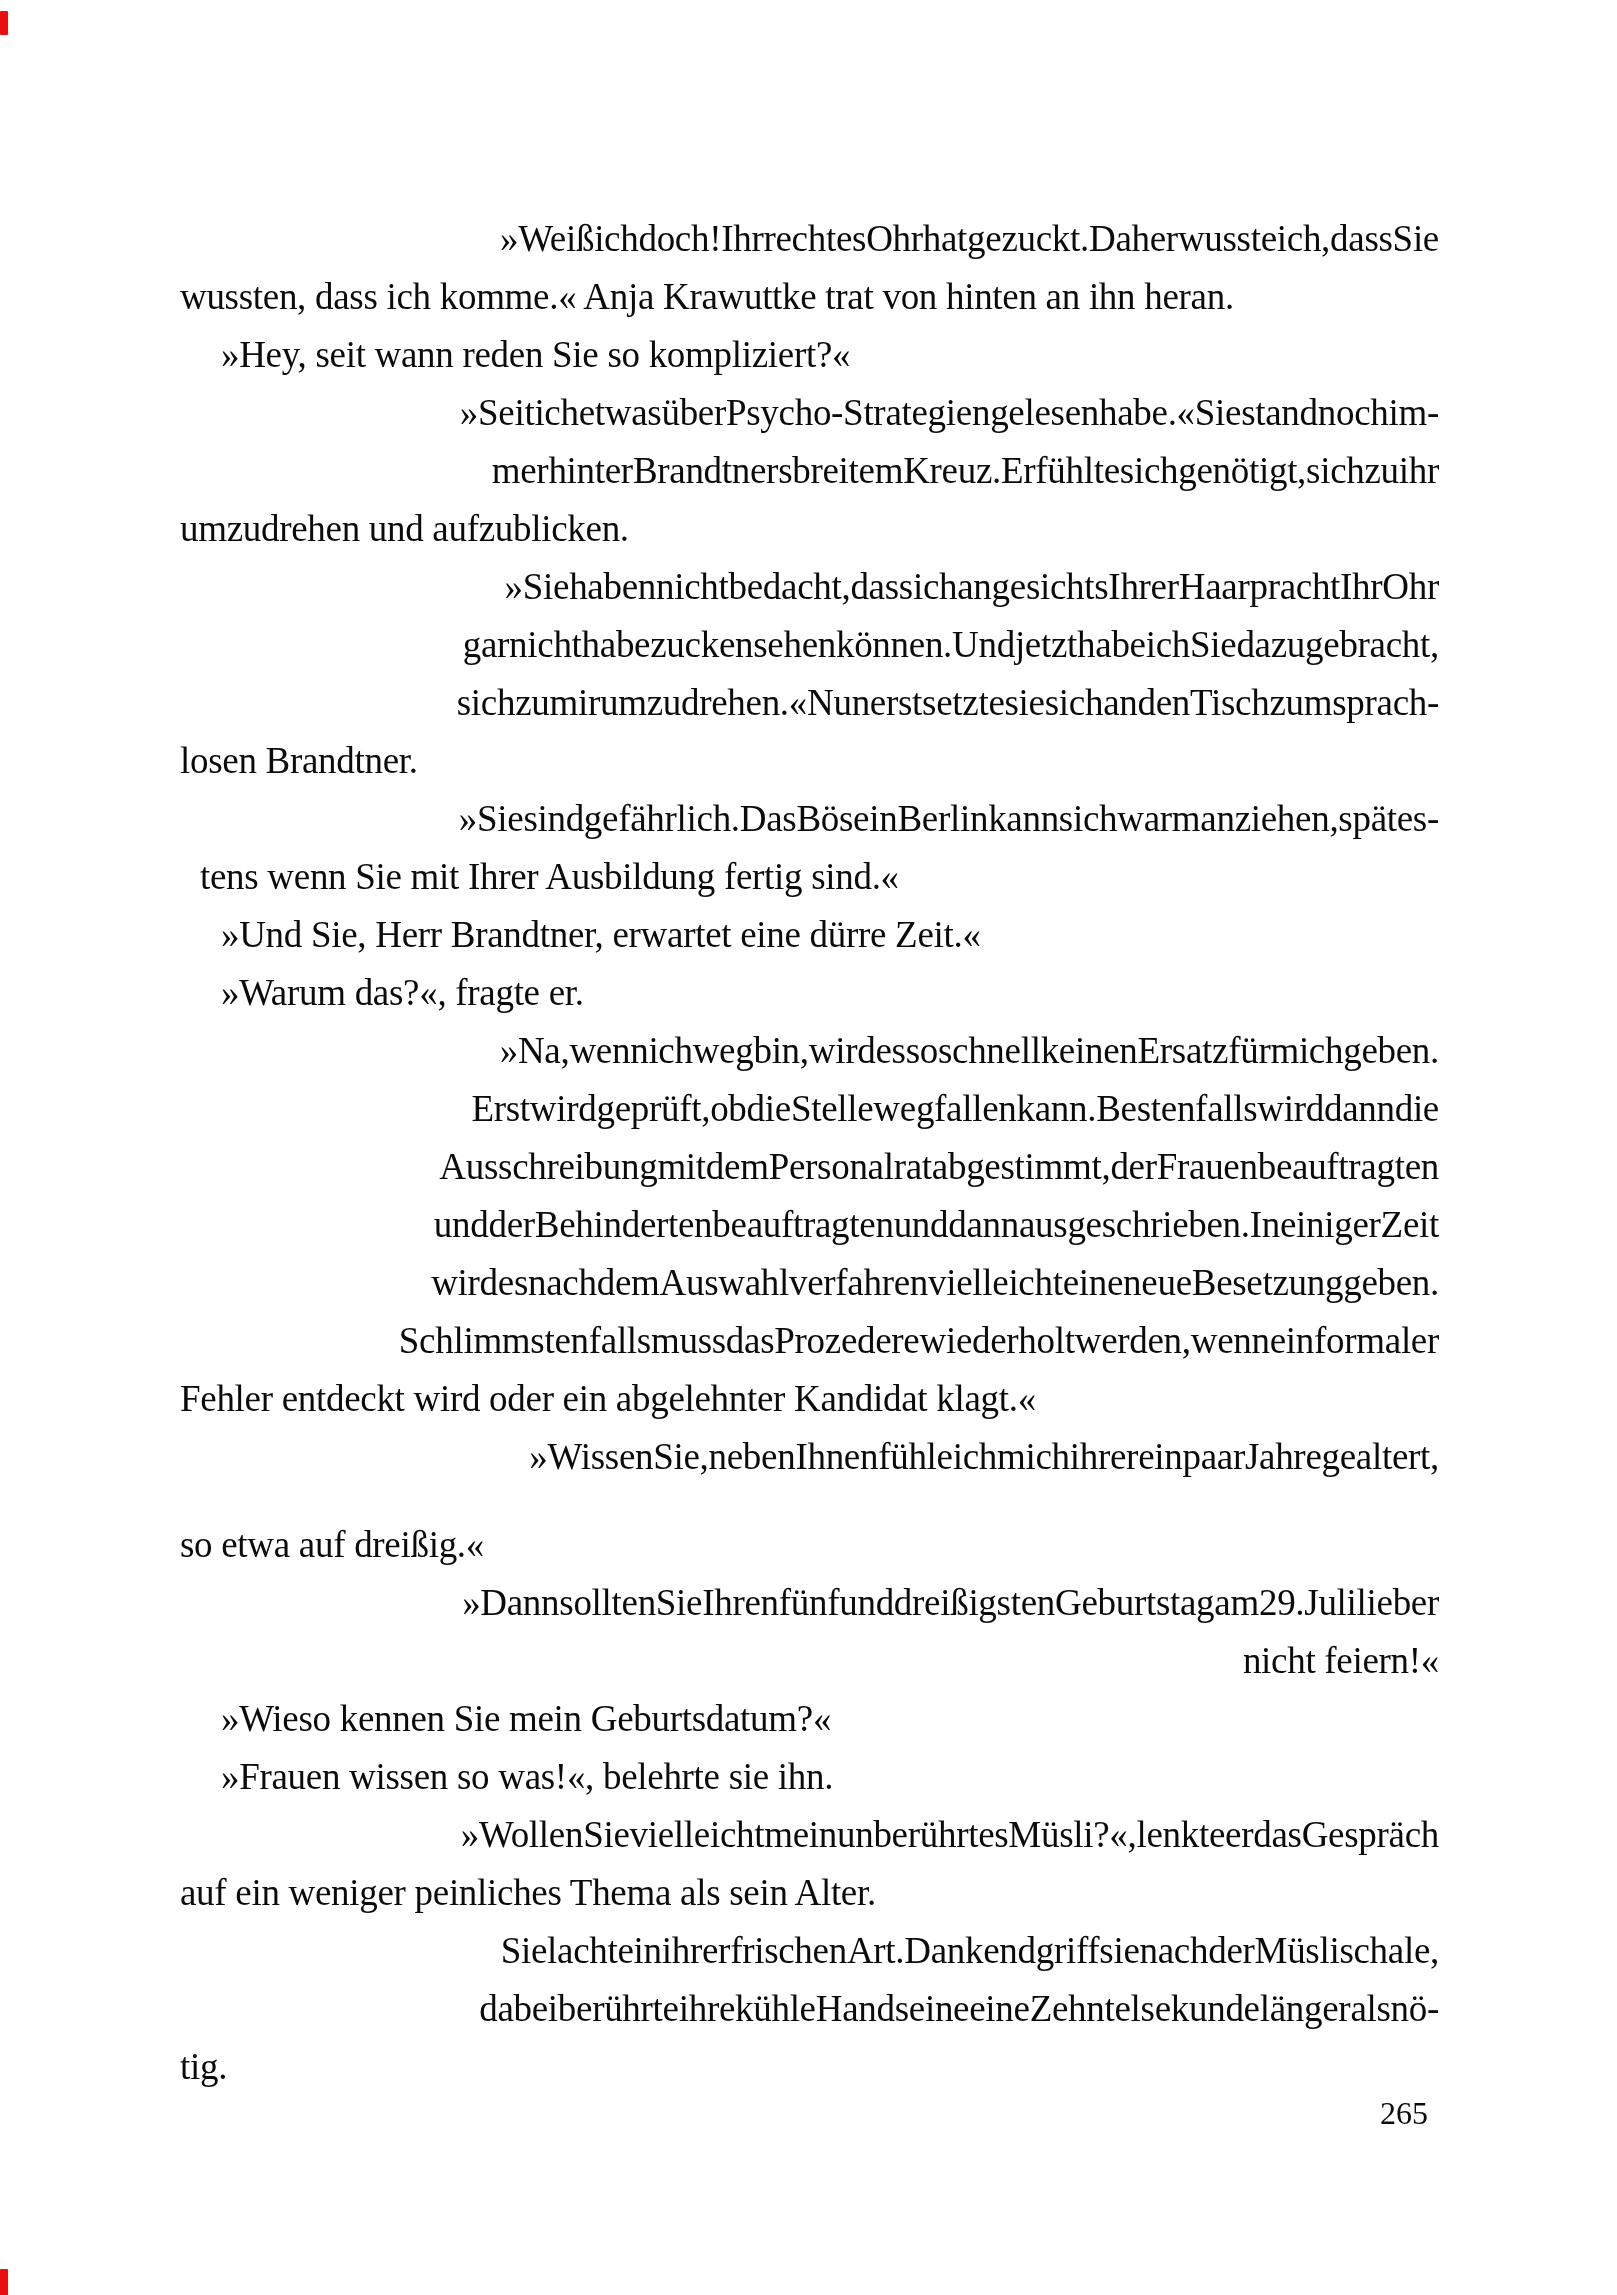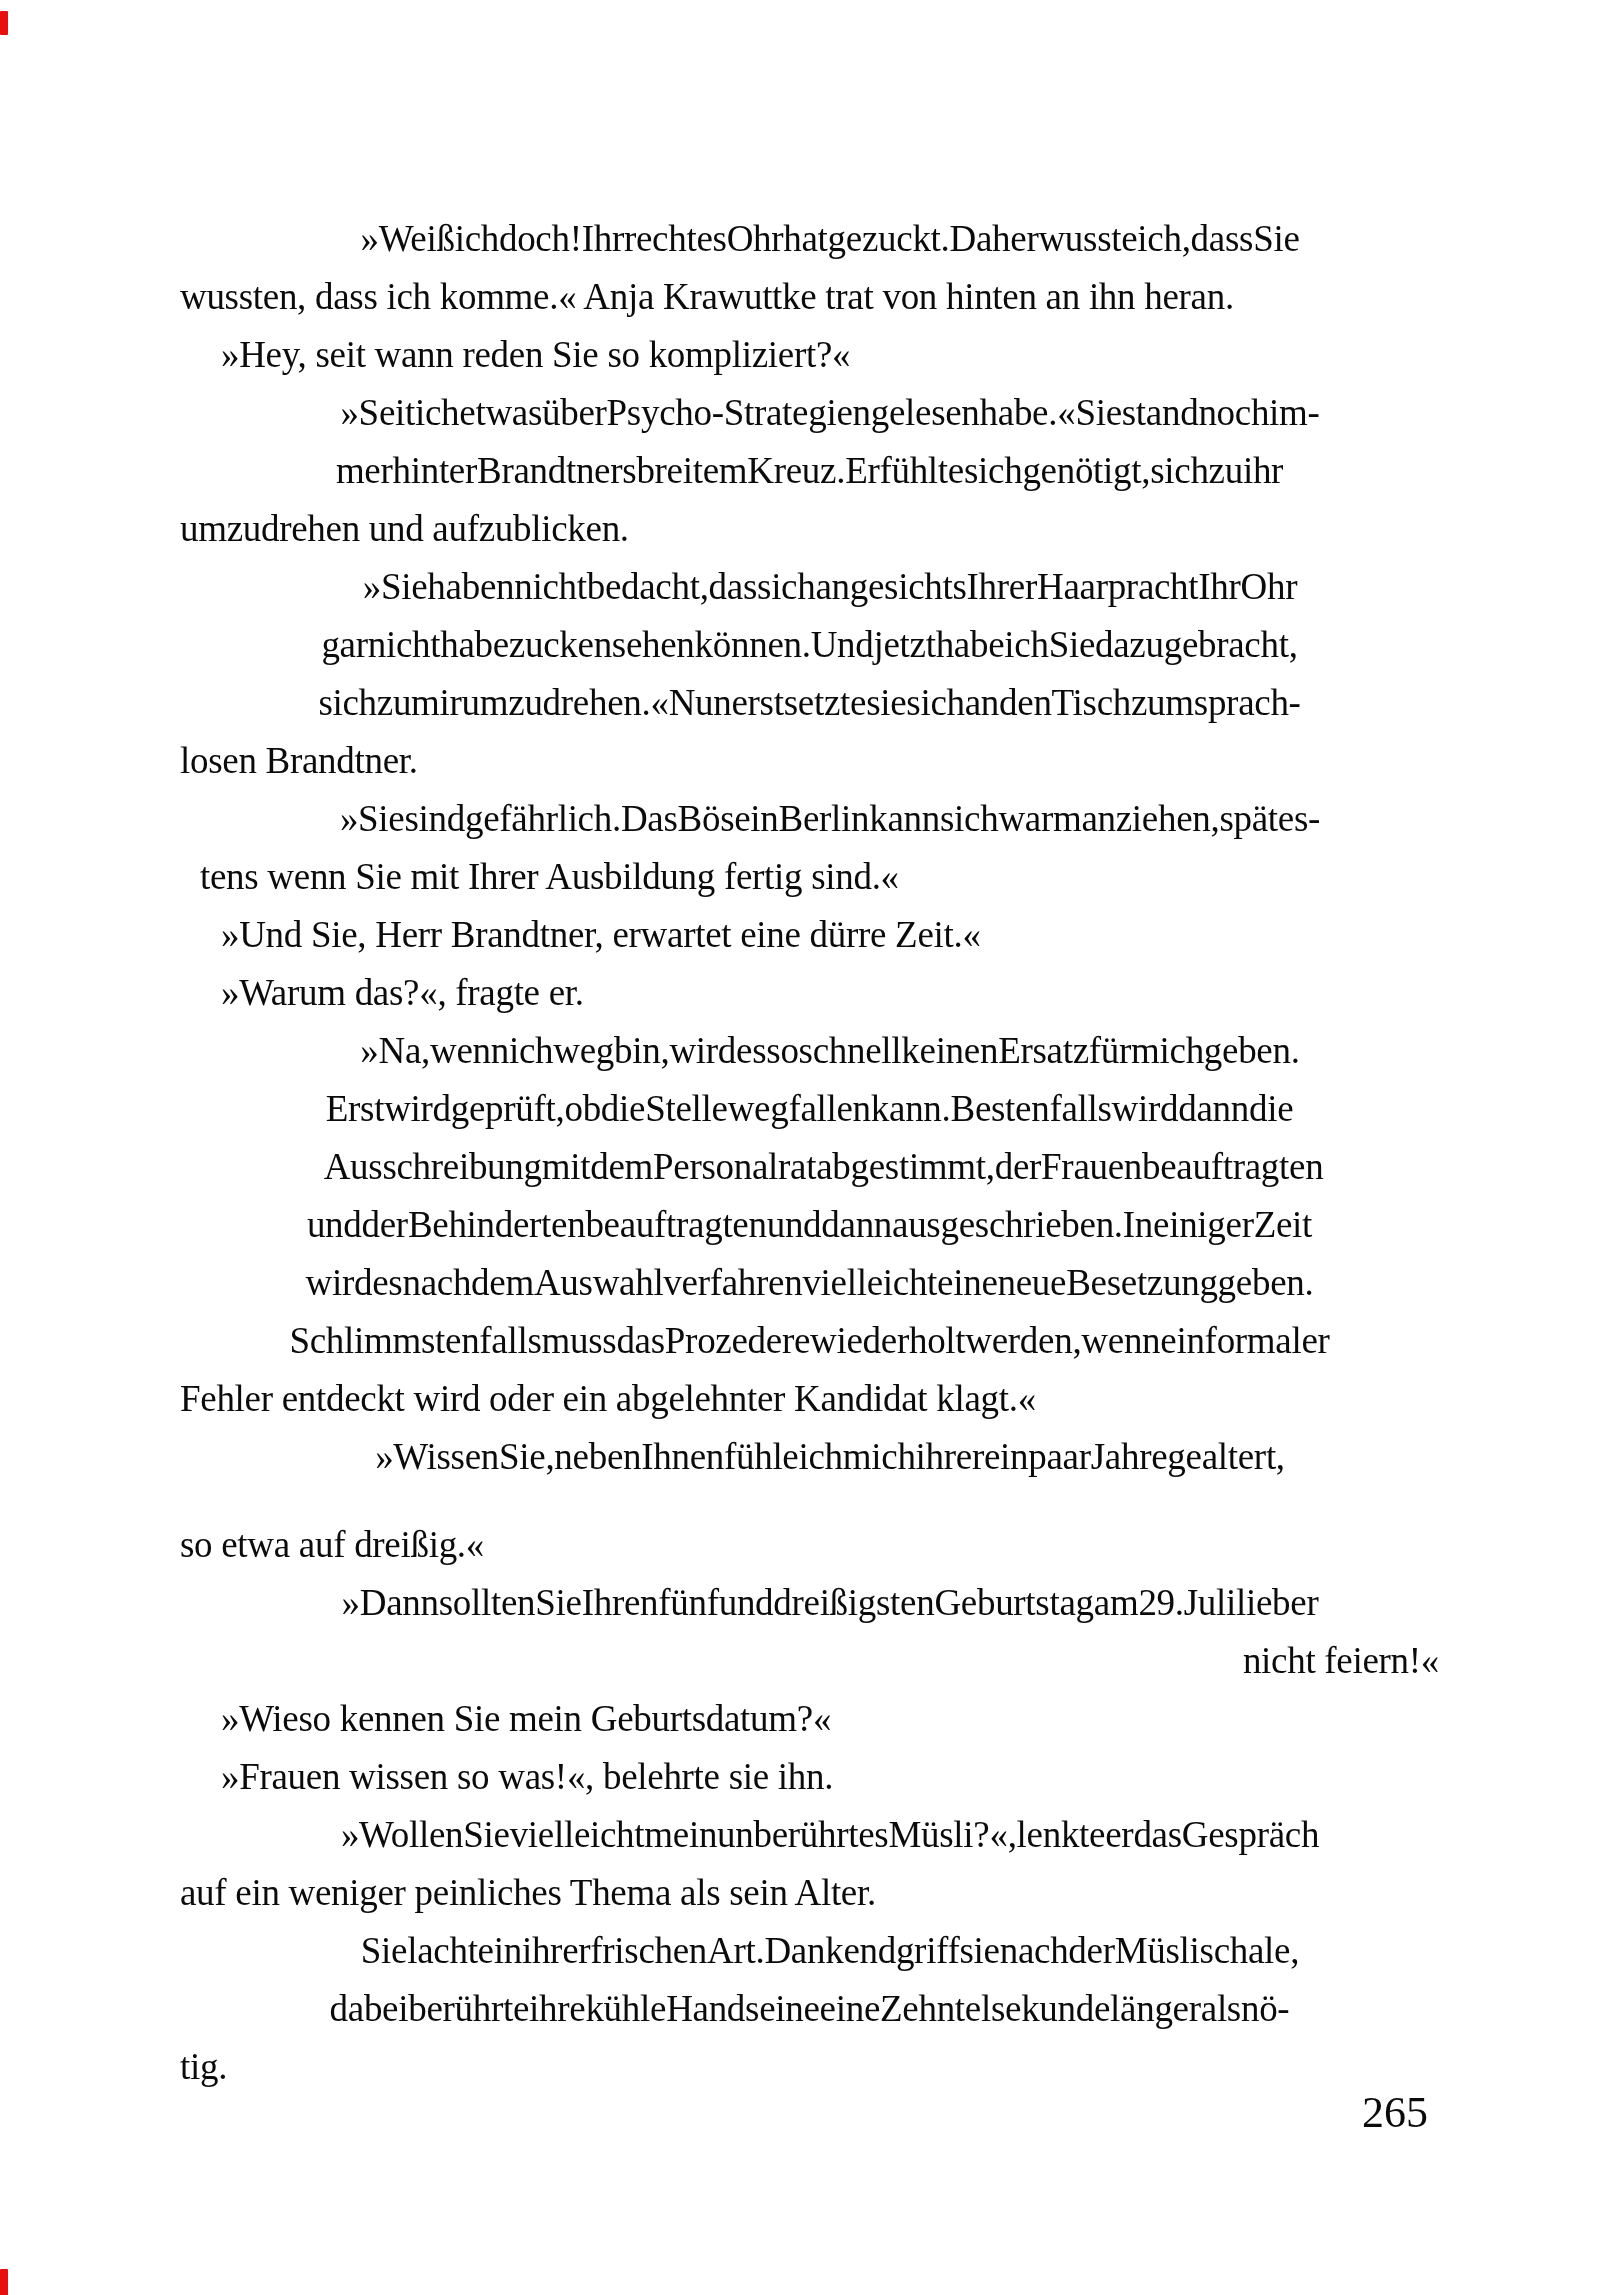--- a/index.html
+++ b/index.html
@@ -34,29 +34,29 @@
     line-height: 58px;
     font-size: 37px;
     letter-spacing: -0.3px;
     white-space: nowrap;
     color: #0b0b0b;
   }
   .line.indent { padding-left: 41px; }
   
   .line.just {
     display: flex;
-    justify-content: center;
+    justify-content: flex-end;
   }
   .line.just span { flex: 0 0 auto; }
 
   .page-number {
     position: absolute;
     top: 2084px;
     right: 189px;
-    font-size: 44px;
+    font-size: 32px;
     line-height: 58px;
     color: #0b0b0b;
   }
 </style>
 </head>
 <body>
 
 <div class="edge-mark top" style="background: rgb(232, 16, 14);"></div>
 <div class="edge-mark bottom" style="background: rgb(232, 16, 14);"></div>
 

